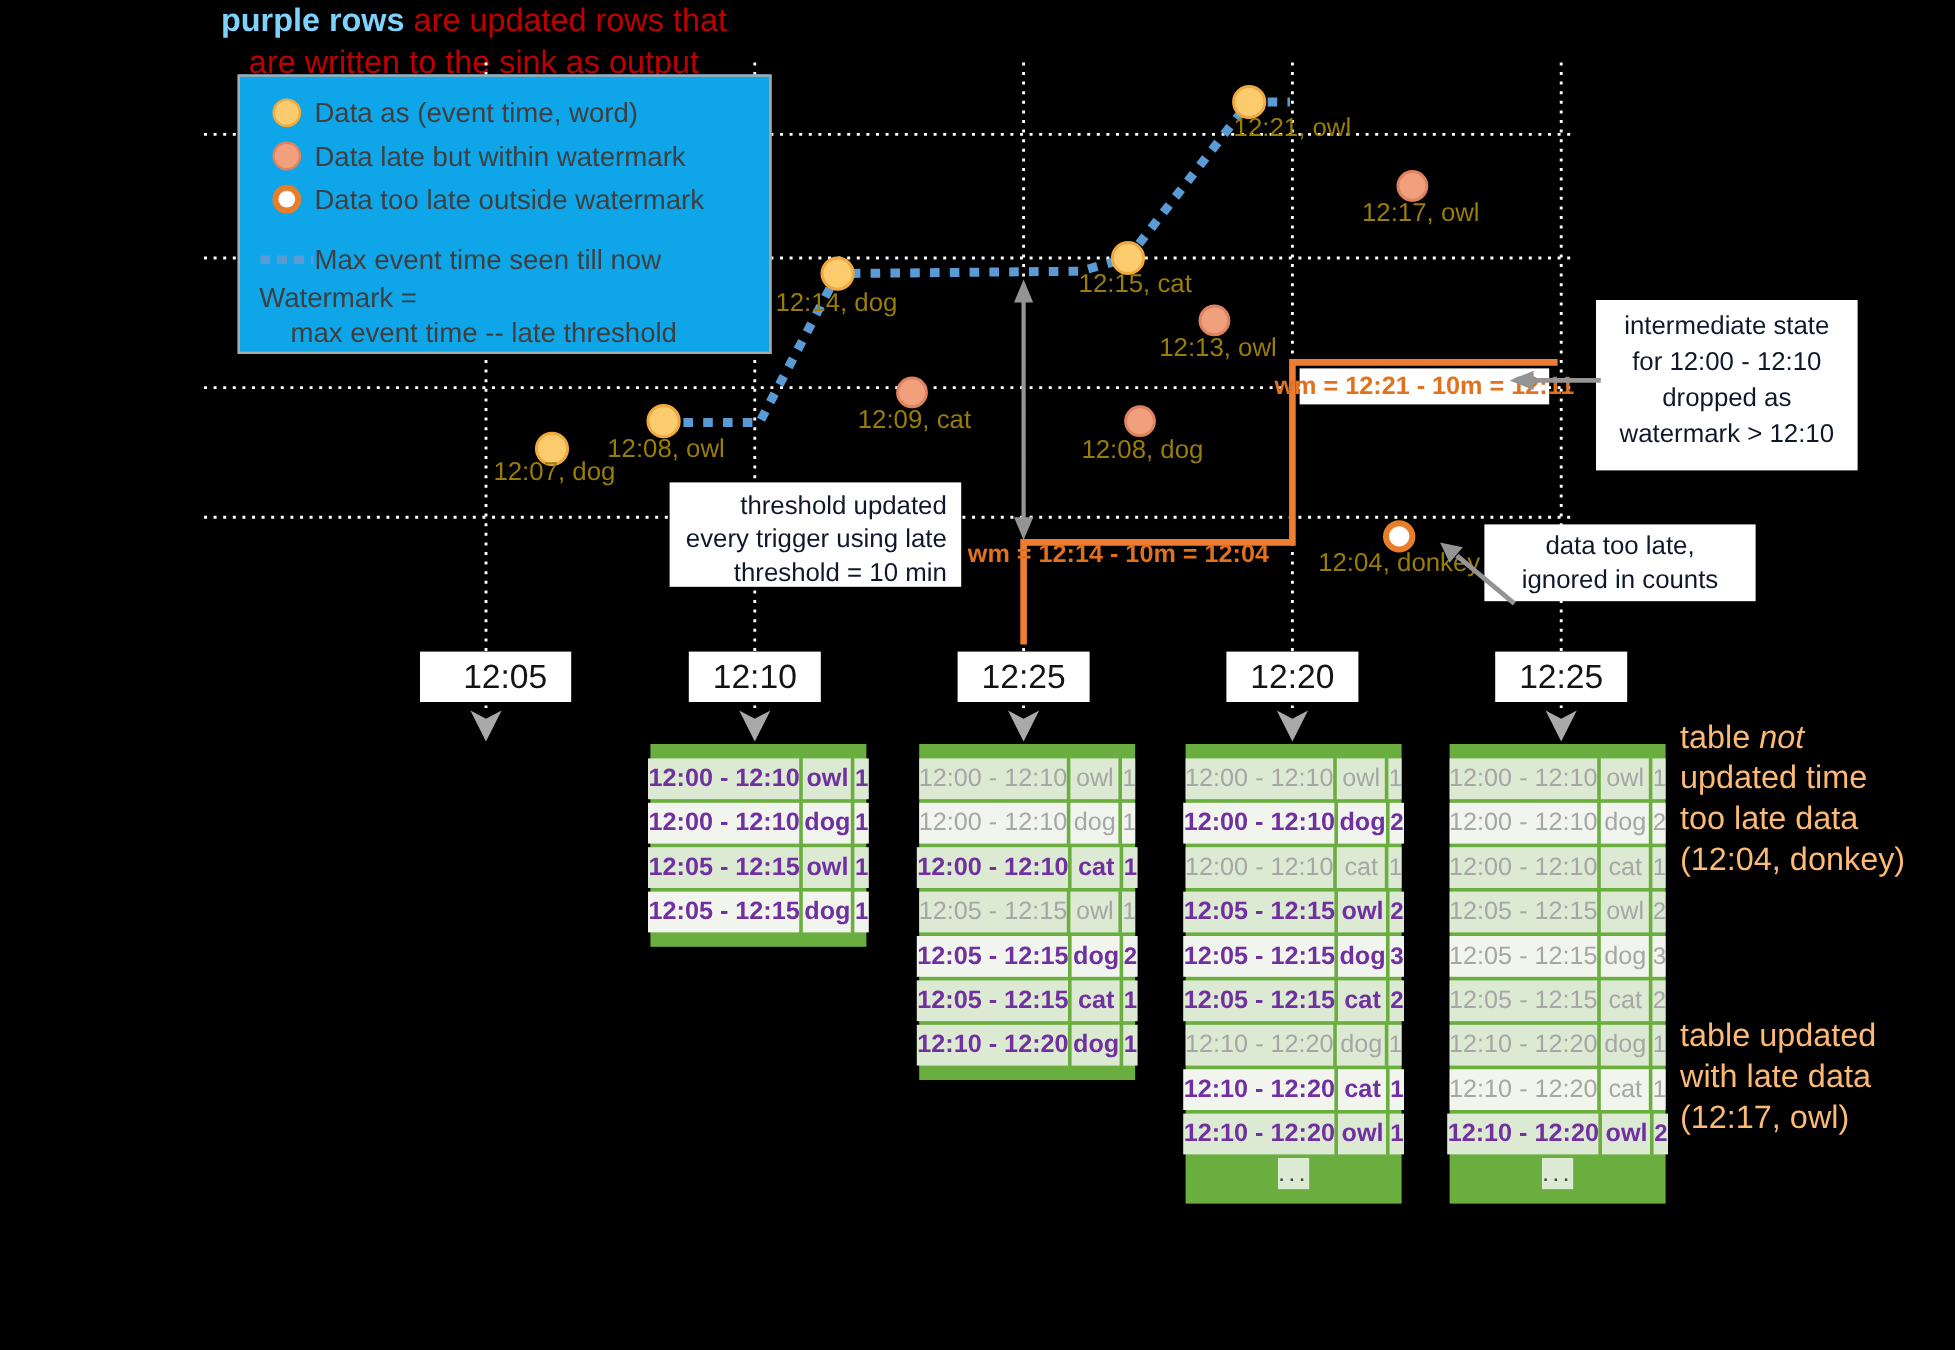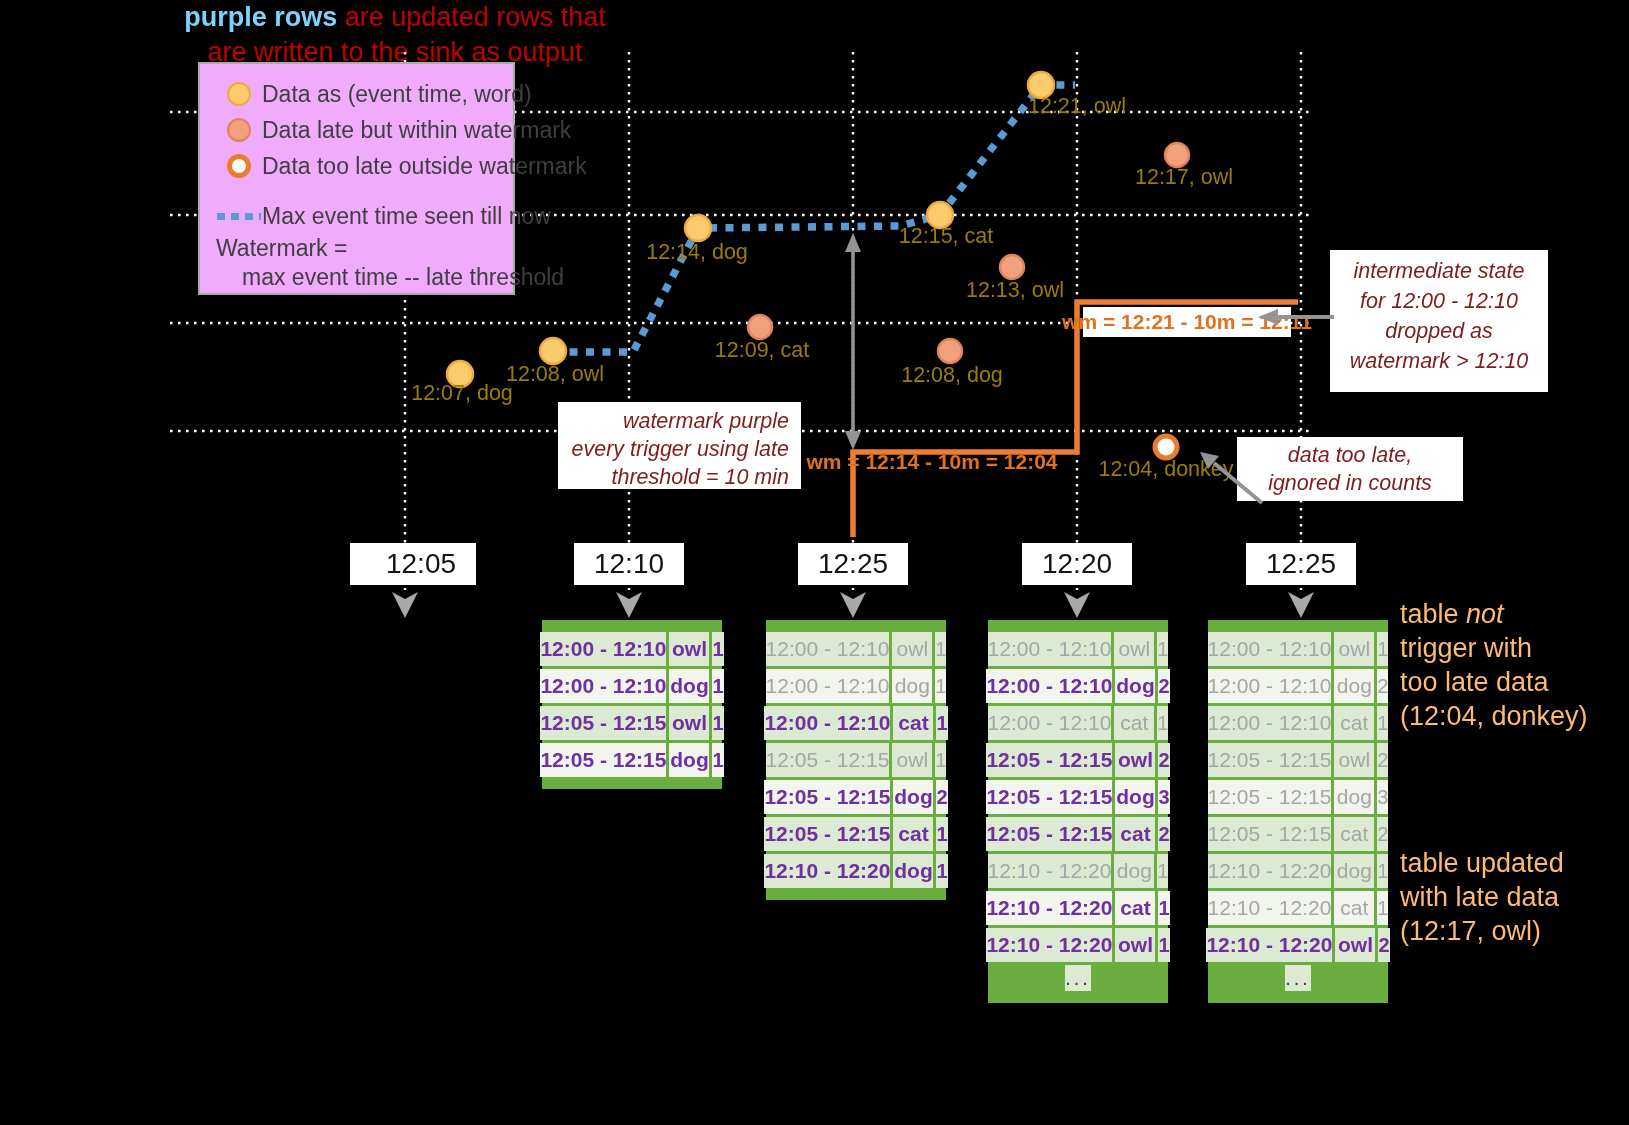--- a/index.html
+++ b/index.html
@@ -1,39 +1,39 @@
 <!DOCTYPE html>
 <html><head>
 <meta charset="utf-8">
 <style>
   html,body{margin:0;padding:0;background:#000;}
   body{width:1629px;height:1125px;position:relative;overflow:hidden;
        font-family:"Liberation Sans","DejaVu Sans",sans-serif;}
   #canvas{position:absolute;inset:0;}
   svg.layer{position:absolute;left:0;top:0;pointer-events:none;}
   
-  .legend{position:absolute;left:198px;top:62px;width:317px;height:233px;background:#f0abfc;
+  .legend{position:absolute;left:198px;top:62px;width:445px;height:233px;background:#0ea5e9;
           border:2px solid #ababab;box-sizing:border-box;padding:12px 0 0 16px;z-index:3;}
   .lrow{display:flex;align-items:center;height:36px;}
   .lrow .licon{width:46px;display:flex;justify-content:center;flex:0 0 46px;}
   .llabel{font-size:23px;color:#3f3f3f;white-space:nowrap;}
   .dot{width:24px;height:24px;border-radius:50%;box-sizing:border-box;}
   .dot.ontime{background:#fccb6e;border:2px solid #efa93e;}
   .dot.late{background:#f1a07e;border:2px solid #de8260;}
   .dot.hollow{background:#fff;border:5px solid #e87d2c;}
   .dashline{width:44px;height:7px;
       background:repeating-linear-gradient(90deg,#5b9bd5 0 8px,transparent 8px 14px);}
   .solidline{width:38px;height:5px;background:#ed7d31;}
   .lrow.spacer{height:14px;}
   .wmblock{display:flex;}
   .wmblock .licon{padding-top:30px;}
   .wmtext .llabel{display:block;line-height:29px;}
   .wmtext .indent{padding-left:26px;}
   
-  .ann{position:absolute;background:#fff;color:#7f1d1d;box-sizing:border-box;z-index:3;font-style:italic;}
+  .ann{position:absolute;background:#fff;color:#0f172a;box-sizing:border-box;z-index:3;}
   #ann-wm{left:558px;top:402px;width:243px;height:87px;text-align:right;
           font-size:21.5px;line-height:28px;padding:5px 12px;}
   #ann-int{left:1330px;top:250px;width:218px;height:142px;text-align:center;
           font-size:21.5px;line-height:30px;padding:6px 4px;}
   #ann-late{left:1237px;top:437px;width:226px;height:64px;text-align:center;
           font-size:21.5px;line-height:28px;padding:4px 4px;}
   
   .wmlab{position:absolute;color:#e2711d;font-size:21px;font-weight:bold;z-index:3;
          display:flex;align-items:center;justify-content:center;white-space:nowrap;}
   #wm1{left:826px;top:449px;width:212px;height:26px;}
@@ -138,21 +138,21 @@
     <div class="wmblock">
       <span class="licon"><span class="solidline"></span></span>
       <span class="wmtext">
         <span class="llabel">Watermark =</span>
         <span class="llabel indent">max event time -- late threshold</span>
       </span>
     </div>
   </div>
 
   <div class="ann" id="ann-wm">
-    <div>watermark purple</div>
+    <div>threshold updated</div>
     <div>every trigger using late</div>
     <div>threshold = 10 min</div>
   </div>
 
   <div class="ann" id="ann-int">
     <div>intermediate state</div>
     <div>for 12:00 - 12:10</div>
     <div>dropped as</div>
     <div>watermark &gt; 12:10</div>
   </div>
@@ -325,21 +325,21 @@
           <div class="cell win">12:10 - 12:20</div>
           <div class="cell word">owl</div>
           <div class="cell cnt">2</div>
         </div>
         <div class="erow">...</div>
       </div>
     </div>
 
   <div class="note-red" id="note-too-late">
     <div><span>table </span><i>not</i></div>
-    <div>trigger with</div>
+    <div>updated time</div>
     <div>too late data</div>
     <div>(12:04, donkey)</div>
   </div>
 
   <div class="note-red" id="note-late-update">
     <div>table updated</div>
     <div>with late data</div>
     <div>(12:17, owl)</div>
   </div>
 

